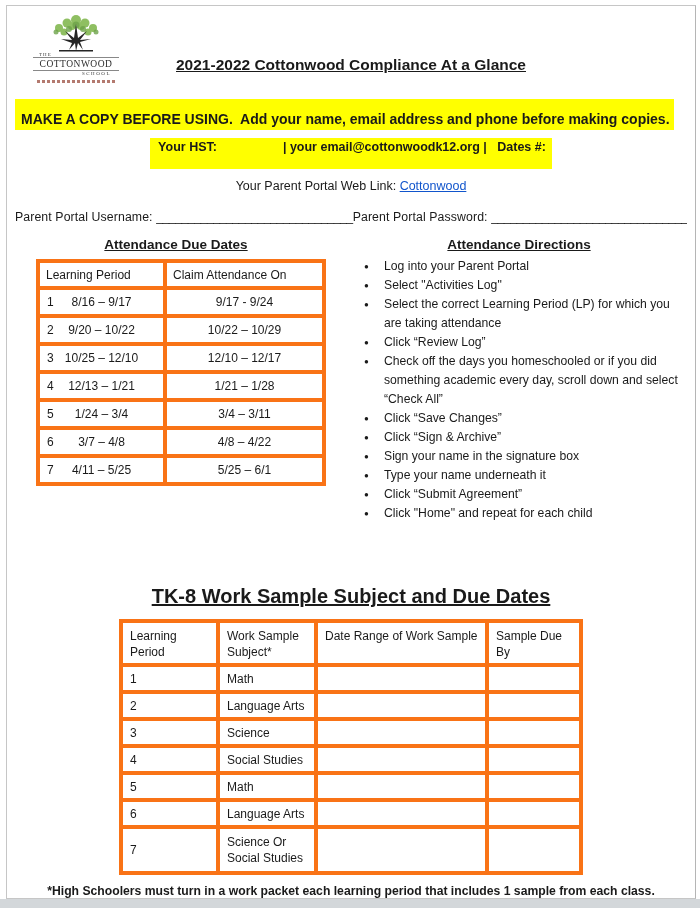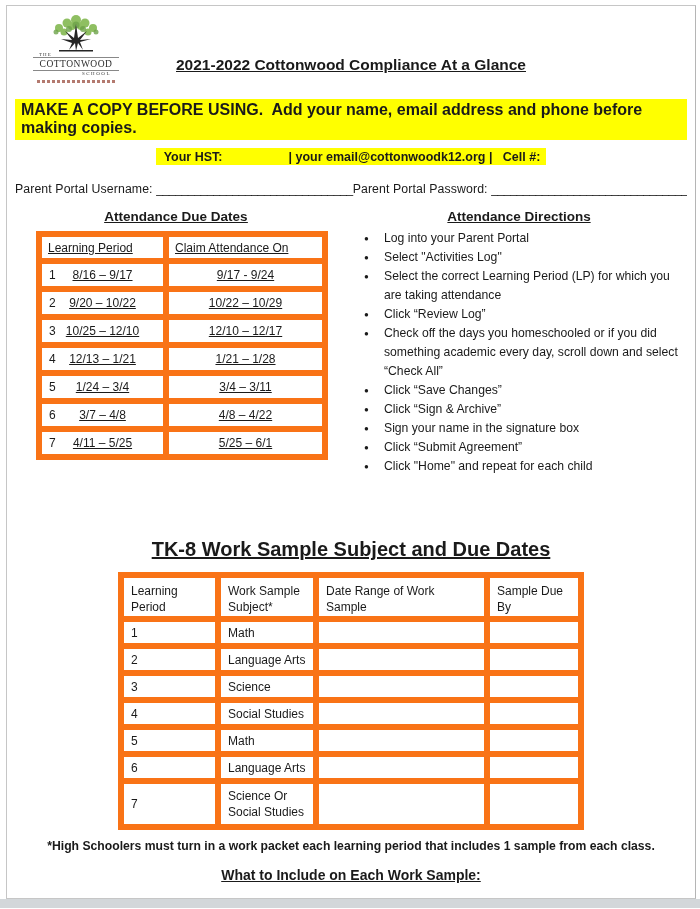--- a/index.html
+++ b/index.html
@@ -31,39 +31,39 @@
     opacity: 0.75; }
   .doc-title {
     position: absolute; left: 0; right: 0; bottom: 16px;
     text-align: center; font-size: 15.5px; font-weight: bold;
     text-decoration: underline;
   }
 
   
   .hl { background: #ffff00; }
   .banner1-wrap { margin-top: 9px; }
-  .banner1 { display: inline-block; font-weight: bold; font-size: 16px; padding: 2px 4px 3px 6px; white-space: pre-wrap; }
+  .banner1 { display: inline-block; font-weight: bold; font-size: 14px; padding: 12px 4px 3px 6px; white-space: pre-wrap; }
   .banner2-wrap { margin-top: 7px; text-align: center; }
-  .banner2 { display: inline-flex; align-items: center; font-weight: bold; font-size: 12.5px; padding: 2px 6px 1px 8px; white-space: pre-wrap; }
+  .banner2 { display: inline-flex; align-items: center; font-weight: bold; font-size: 12.5px; padding: 2px 6px 15px 8px; white-space: pre-wrap; }
   .banner2 .gap { display: inline-block; width: 66px; }
 
   
   .portal-line { margin-top: 10px; text-align: center; font-size: 12.5px; }
   .portal-link { color: #1155cc; text-decoration: underline; cursor: pointer; }
   .login-line { margin-top: 17px; font-size: 12.3px; white-space: nowrap; overflow: hidden; letter-spacing: 0.1px; }
   .blank { letter-spacing: -0.5px; }
 
   
   .two-col { display: flex; margin-top: 13px; }
-  .col-left { width: 322px; flex: none; text-decoration: underline; }
+  .col-left { width: 322px; flex: none; }
   .col-right { flex: 1; margin-left: 14px; }
   .section-heading { text-align: center; font-size: 13.5px; font-weight: bold; text-decoration: underline; }
 
   table { border-collapse: collapse; font-size: 12px; }
-  td, th { border: 6px solid #f97316; font-weight: normal; text-align: left; }
+  td, th { border: 4px solid #f97316; font-weight: normal; text-align: left; }
 
   .att-table { margin: 7px 0 0 21px; width: 286px; table-layout: fixed; }
   .att-table col.c1 { width: 127px; }
   .att-table col.c2 { width: 159px; }
   .att-table th { height: 27px; padding-left: 6px; }
   .att-table td { height: 28px; }
   .att-period-cell { position: relative; text-align: center; }
   .att-period-cell .num { position: absolute; left: 7px; top: 50%; transform: translateY(-50%); }
   .att-claim { text-align: center; }
 
@@ -126,23 +126,27 @@
       <div class="logo-tagline"></div>
     </div>
     <div class="doc-title">2021-2022 Cottonwood Compliance At a Glance</div>
   </div>
 
   <div class="banner1-wrap">
     <span class="banner1 hl">MAKE A COPY BEFORE USING.  Add your name, email address and phone before making copies.</span>
   </div>
 
   <div class="banner2-wrap">
-    <span class="banner2 hl"><span>Your HST:</span><span class="gap"></span><span>| your email@cottonwoodk12.org |   Cell #:</span></span>
-  </div>
-
+    <span class="banner2 hl"><span>Your HST:</span><span class="gap"></span><span>| your email@cottonwoodk12.org |   Dates #:</span></span>
+  </div>
+
+  <div class="portal-line">
+    <span>Your Parent Portal Web Link:</span>
+    <a class="portal-link">Cottonwood</a>
+  </div>
 
   <div class="login-line"><span>Parent Portal Username:</span> <span class="blank">_______________________________</span><span>Parent Portal Password:</span> <span class="blank">_________________________________</span></div>
 
   <div class="two-col">
 
     <div class="col-left">
       <div class="section-heading">Attendance Due Dates</div>
       <table class="att-table">
         <colgroup>
             <col class="c1">
@@ -189,20 +193,21 @@
       <div class="section-heading">Attendance Directions</div>
       <ul class="dir-list">
         <li>Log into your Parent Portal</li>
         <li>Select "Activities Log"</li>
         <li>Select the correct Learning Period (LP) for which you are taking attendance</li>
         <li>Click “Review Log”</li>
         <li>Check off the days you homeschooled or if you did something academic every day, scroll down and select “Check All”</li>
         <li>Click “Save Changes”</li>
         <li>Click “Sign &amp; Archive”</li>
         <li>Sign your name in the signature box</li>
+        <li>Type your name underneath it</li>
         <li>Click “Submit Agreement”</li>
         <li>Click "Home" and repeat for each child</li>
       </ul>
     </div>
 
   </div>
 
   <div class="section-heading tk8-heading">TK-8 Work Sample Subject and Due Dates</div>
 
   <table class="tk8-table">

